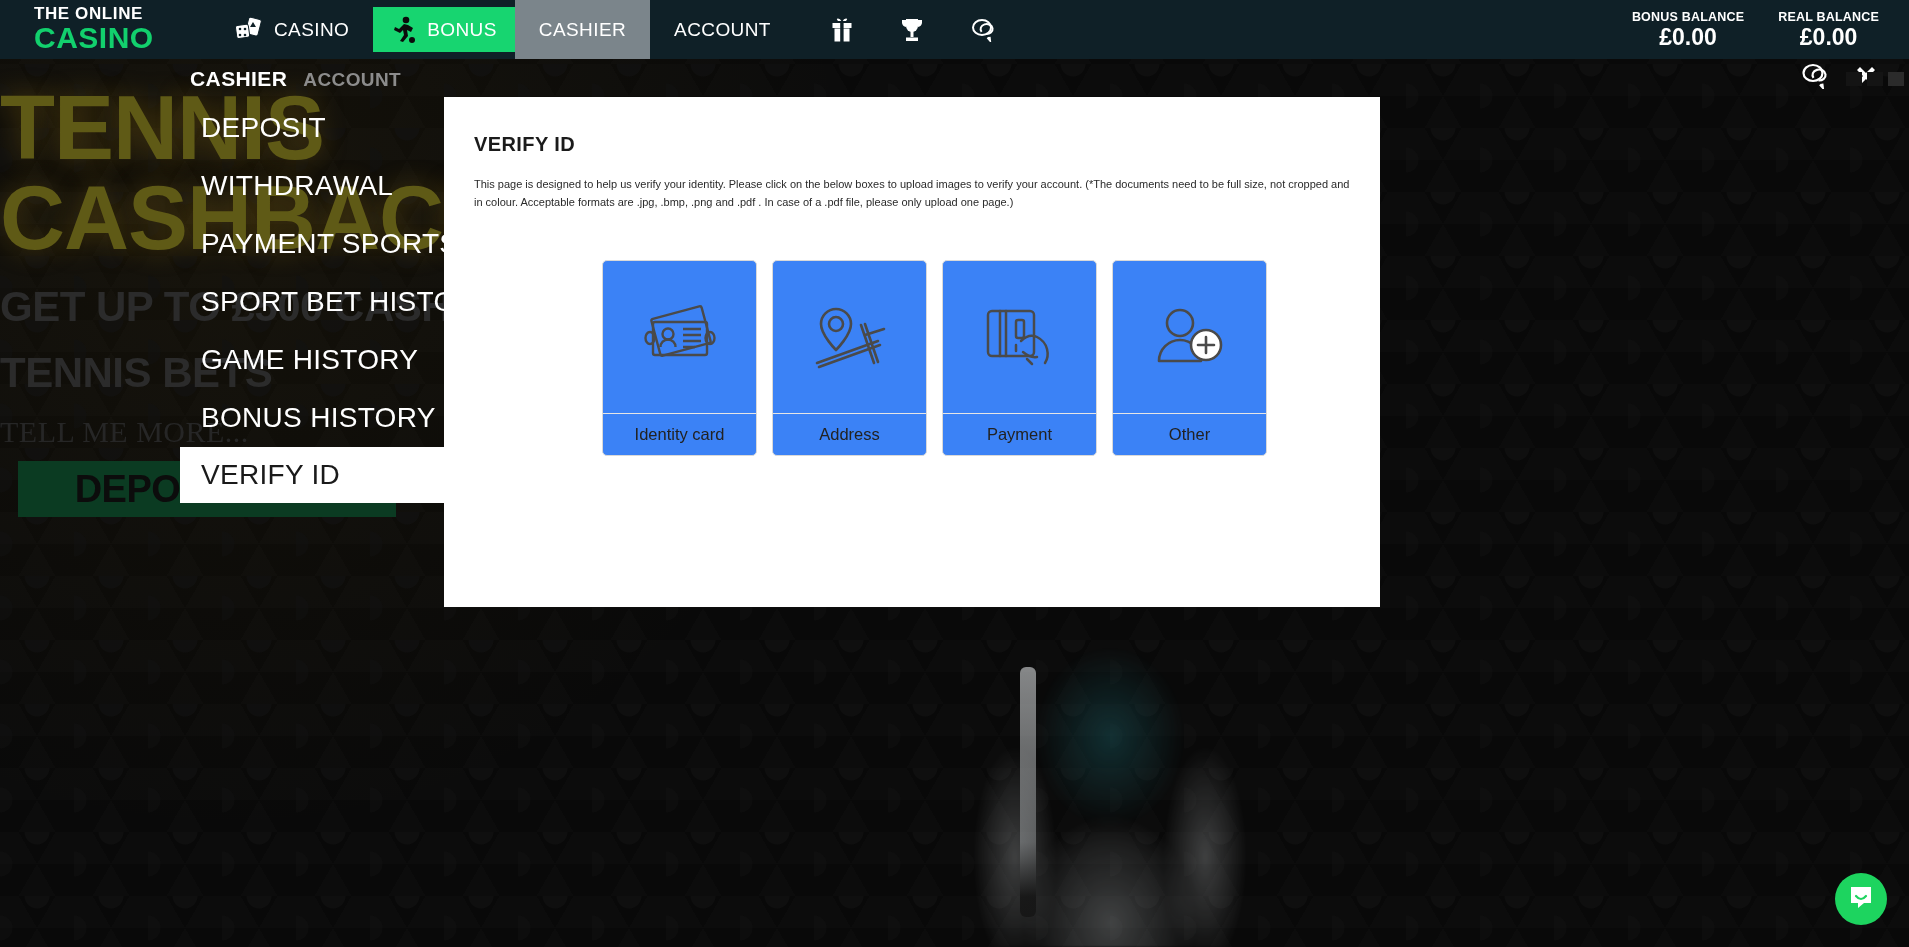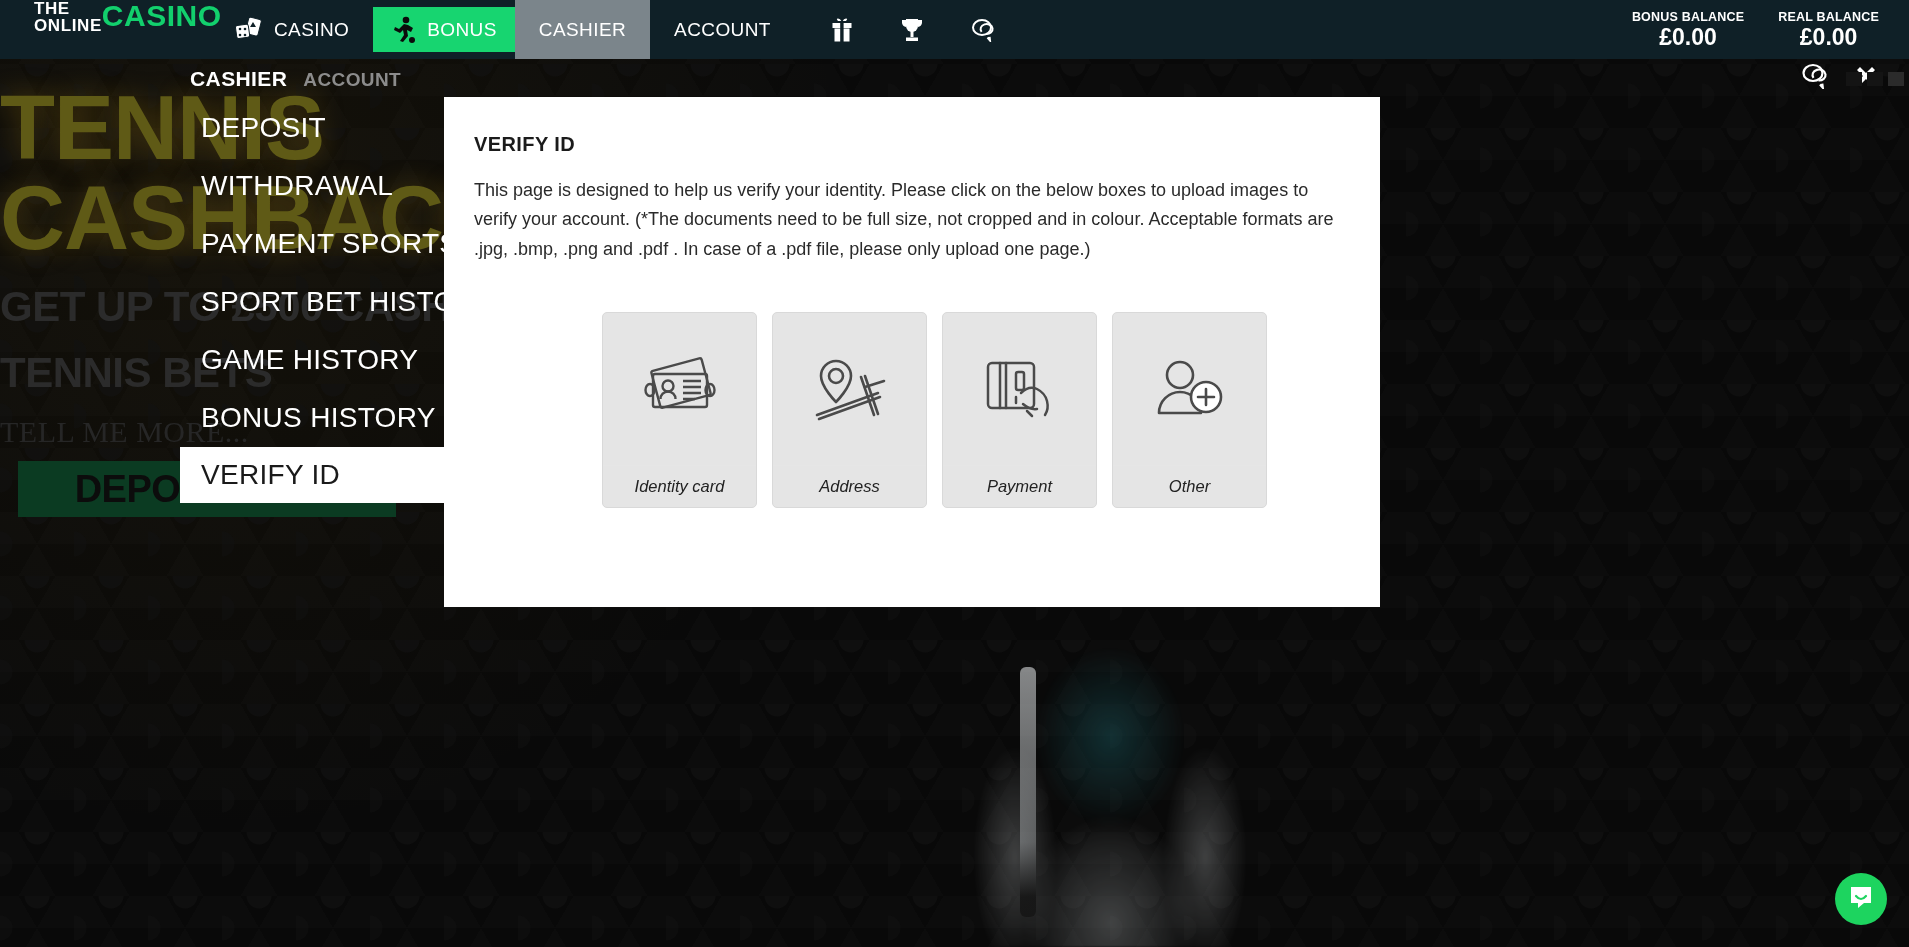--- a/index.html
+++ b/index.html
@@ -76,21 +76,21 @@
   }
   .promo-cta span { font-size: 38px; font-weight: 700; color: #0c0c0c; letter-spacing: -.5px; }
 
   
   .topbar {
     position: absolute; top: 0; left: 0; right: 0; height: 59px;
     background: #0f2027;
     display: flex; align-items: stretch;
     z-index: 40;
   }
-  .logo { width: 210px; display: flex; flex-direction: row; justify-content: flex-start; padding-left: 34px; }
+  .logo { width: 210px; display: flex; flex-direction: column; justify-content: center; padding-left: 34px; }
   .logo-top { color: #ffffff; font-size: 17px; font-weight: 700; letter-spacing: .6px; line-height: 1; }
   .logo-bottom { color: #12d06d; font-size: 30px; font-weight: 700; letter-spacing: .5px; line-height: 1.05; }
 
   .nav { display: flex; align-items: stretch; }
   .nav-item {
     display: flex; align-items: center; gap: 10px;
     padding: 0 24px; color: #ffffff; font-size: 19px; letter-spacing: .4px;
     cursor: pointer; white-space: nowrap;
   }
   .nav-item.sports { background: #17d570; padding: 0 18px; margin: 7px 0; }
@@ -138,28 +138,28 @@
   
   .modal {
     position: absolute; left: 444px; top: 38px;
     width: 936px; height: 510px;
     background: #ffffff;
     padding: 36px 30px 0 30px;
     z-index: 35;
   }
   .modal-title { font-size: 20px; font-weight: 700; color: #1b1b1b; letter-spacing: .4px; }
   .modal-desc {
-    margin-top: 20px; font-size: 18px; color: #2a2a2a;
+    margin-top: 20px; font-size: 11px; color: #2a2a2a;
     line-height: 1.63; max-width: 880px;
   }
 
   .cards { display: flex; gap: 15px; margin-top: 48px; padding-left: 128px; }
   .upload-card {
     width: 155px; border: 1px solid #d9d9d9; border-radius: 5px;
-    background: #e5e5e5; cursor: pointer; overflow: hidden; font-style: italic;
+    background: #3b82f6; cursor: pointer; overflow: hidden;
   }
   .uc-icon { height: 152px; display: flex; align-items: center; justify-content: center; }
   .uc-label {
     height: 42px; border-top: 1px solid #e6e6e6;
     display: flex; align-items: center; justify-content: center;
     font-size: 16.5px; color: #222;
   }
 
   
   .chat-launcher {

